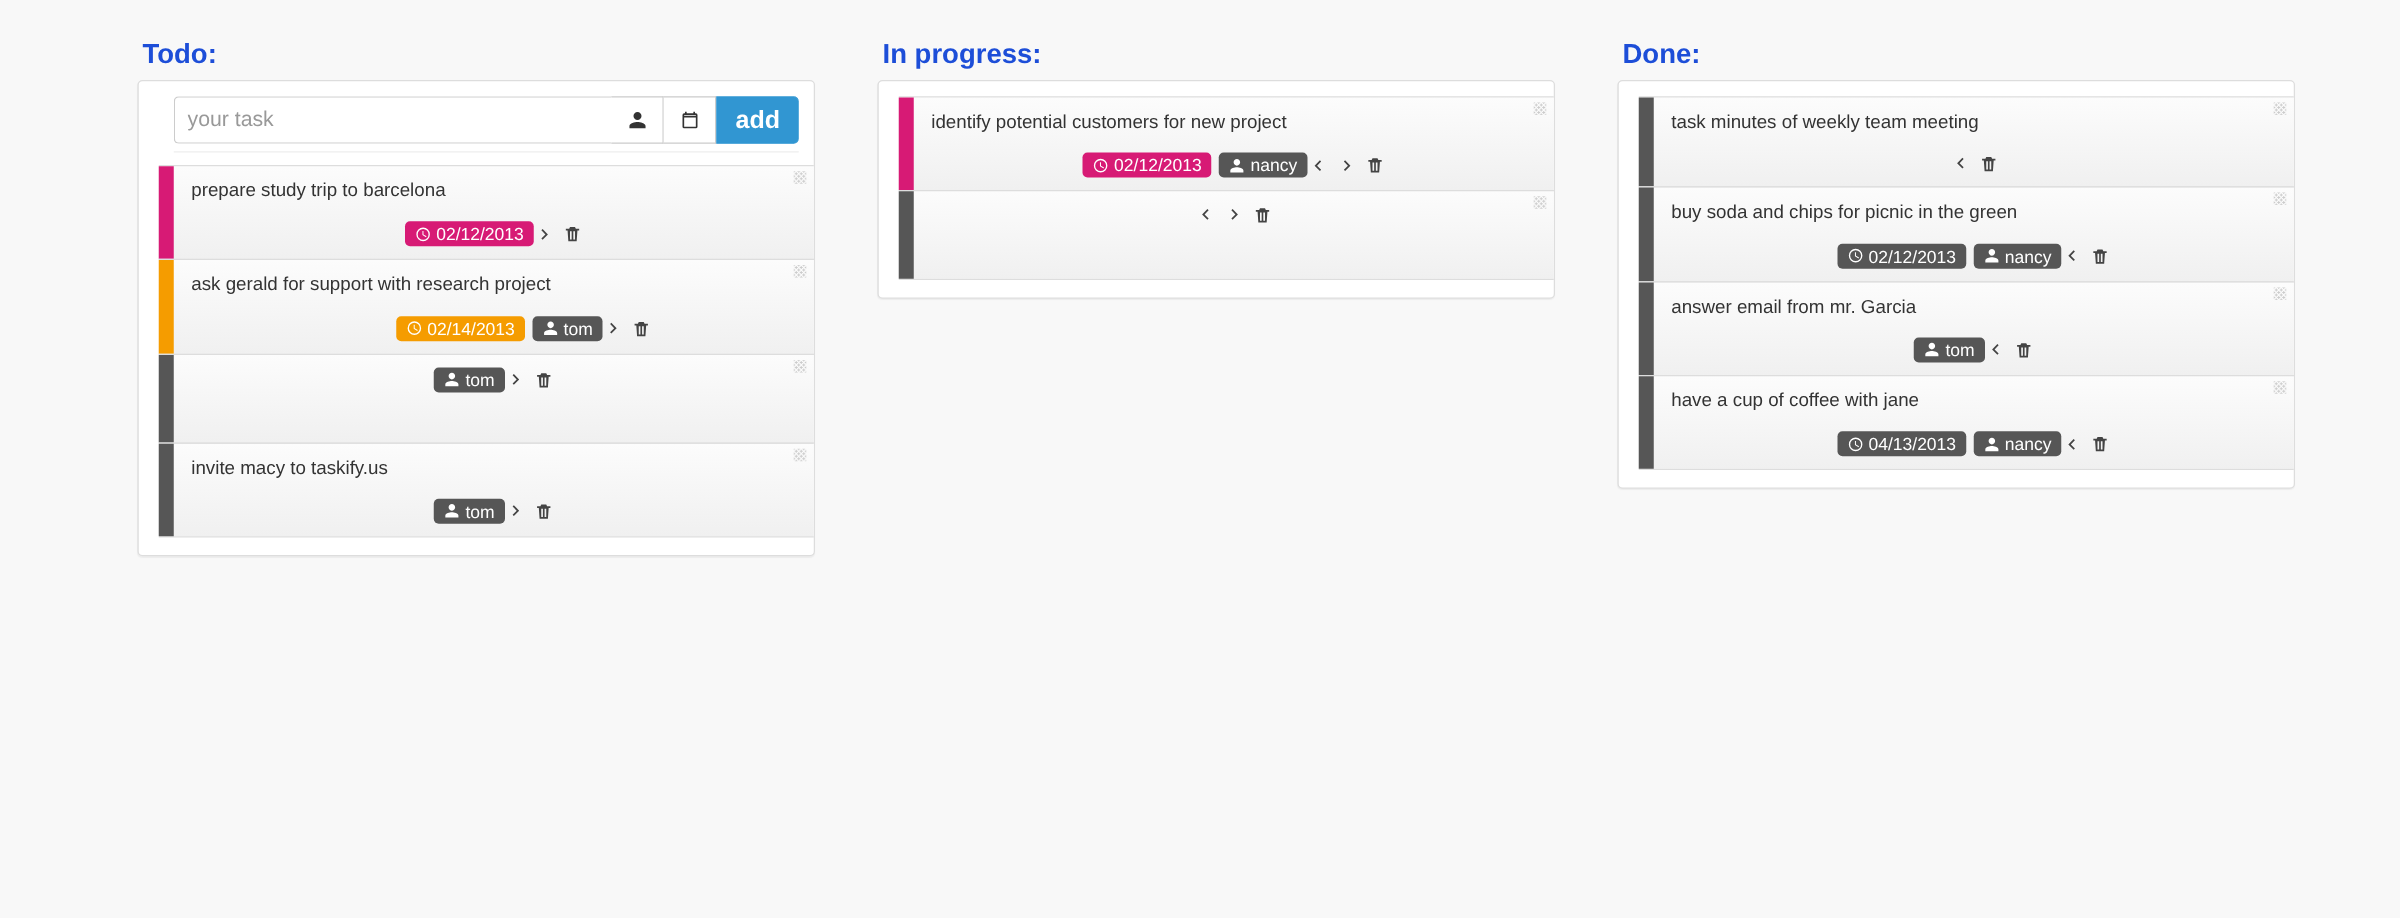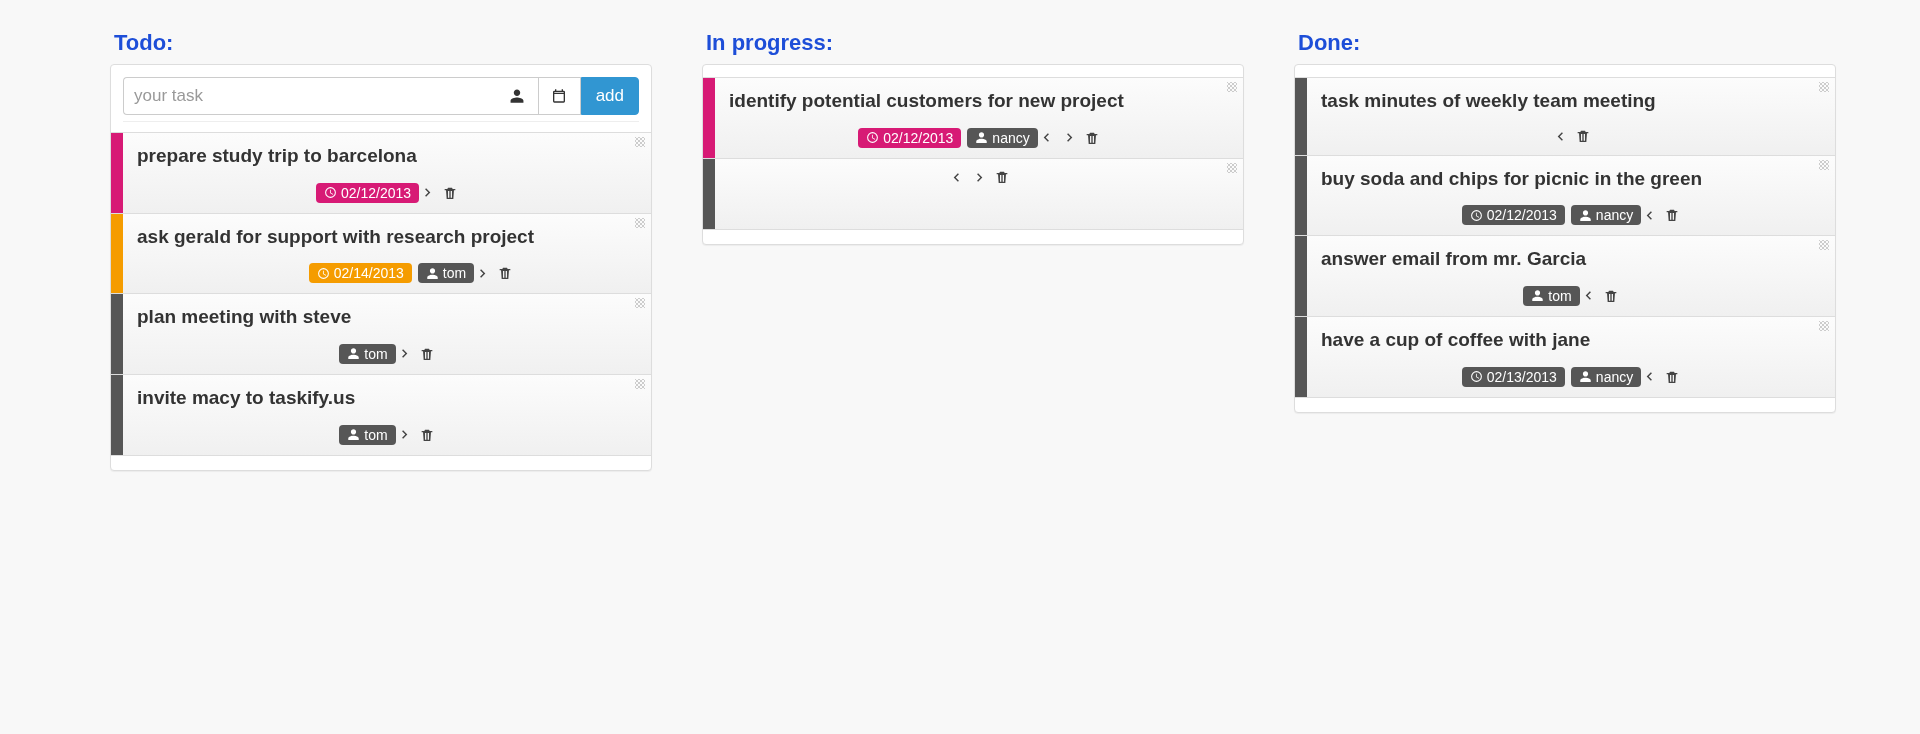--- a/index.html
+++ b/index.html
@@ -24,21 +24,21 @@
   .col h2 {
     font-size: 22px;
     font-weight: 700;
     margin: 0 0 8px 4px;
     color: #1d4ed8;
   }
   .panel {
     border: 1px solid #ddd;
     border-radius: 4px;
     background: #fff;
-    padding: 12px 0 14px 0;
+    padding: 12px 0 14px 16px;
     box-shadow: 0 1px 1px rgba(0,0,0,0.05);
   }
   .add-row {
     display: flex;
     margin: 0 12px 6px 12px;
     height: 38px;
   }
   .add-row input[type="text"] {
     flex: 1;
     border: 1px solid #ccc;
@@ -58,24 +58,25 @@
     display: flex;
     align-items: center;
     justify-content: center;
     cursor: pointer;
   }
   .icon-btn svg { fill: #333; }
   .add-btn {
     border: 1px solid #3196d2;
     background: #3196d2;
     color: #fff;
-    font-size: 17px;
+    font-size: 20px;
     padding: 0 14px;
     border-radius: 0 4px 4px 0;
     cursor: pointer;
+    font-weight: bold;
   }
   .separator {
     height: 1px;
     background: #eee;
     margin: 6px 12px 10px 12px;
   }
 
   .card {
     position: relative;
     border-top: 1px solid #ddd;
@@ -98,26 +99,25 @@
     position: absolute;
     top: 4px; right: 6px;
     width: 10px; height: 10px;
     cursor: move;
     opacity: 0.4;
     background:
       radial-gradient(circle, #888 0.9px, transparent 1px) 0 0 / 4px 4px,
       radial-gradient(circle, #888 0.9px, transparent 1px) 2px 2px / 4px 4px;
   }
   .task-title {
-    font-size: 19px;
+    font-size: 15px;
     color: #333;
     line-height: 1.35;
     margin-bottom: 14px;
     cursor: text;
-    font-weight: bold;
   }
   .meta-row {
     display: flex;
     align-items: center;
     justify-content: center;
   }
   .badges { display: flex; gap: 6px; flex-wrap: wrap; }
   .badge {
     display: inline-flex;
     align-items: center;
@@ -253,21 +253,20 @@
                   <svg width="16" height="16">
                     <use href="#icon-trash"></use>
                   </svg>
                 </button>
               </div>
             </div>
           </div>
           <div class="card">
             <div class="color-stripe" style="background: rgb(86, 86, 86);"></div>
             <div class="drag-handle"></div>
-            <div class="task-title">plan meeting with steve</div>
             <div class="meta-row">
               <div class="badges">
                 <span class="badge">
                   <svg width="13" height="13">
                     <use href="#icon-user"></use>
                   </svg>
                   <span>tom</span>
                 </span>
               </div>
               <div class="actions">
@@ -473,21 +472,21 @@
           <div class="card">
             <div class="color-stripe" style="background: rgb(86, 86, 86);"></div>
             <div class="drag-handle"></div>
             <div class="task-title">have a cup of coffee with jane</div>
             <div class="meta-row">
               <div class="badges">
                 <span class="badge due-grey">
                   <svg width="13" height="13">
                     <use href="#icon-clock"></use>
                   </svg>
-                  <span>02/13/2013</span>
+                  <span>04/13/2013</span>
                 </span>
                 <span class="badge">
                   <svg width="13" height="13">
                     <use href="#icon-user"></use>
                   </svg>
                   <span>nancy</span>
                 </span>
               </div>
               <div class="actions">
                 <button class="action">

